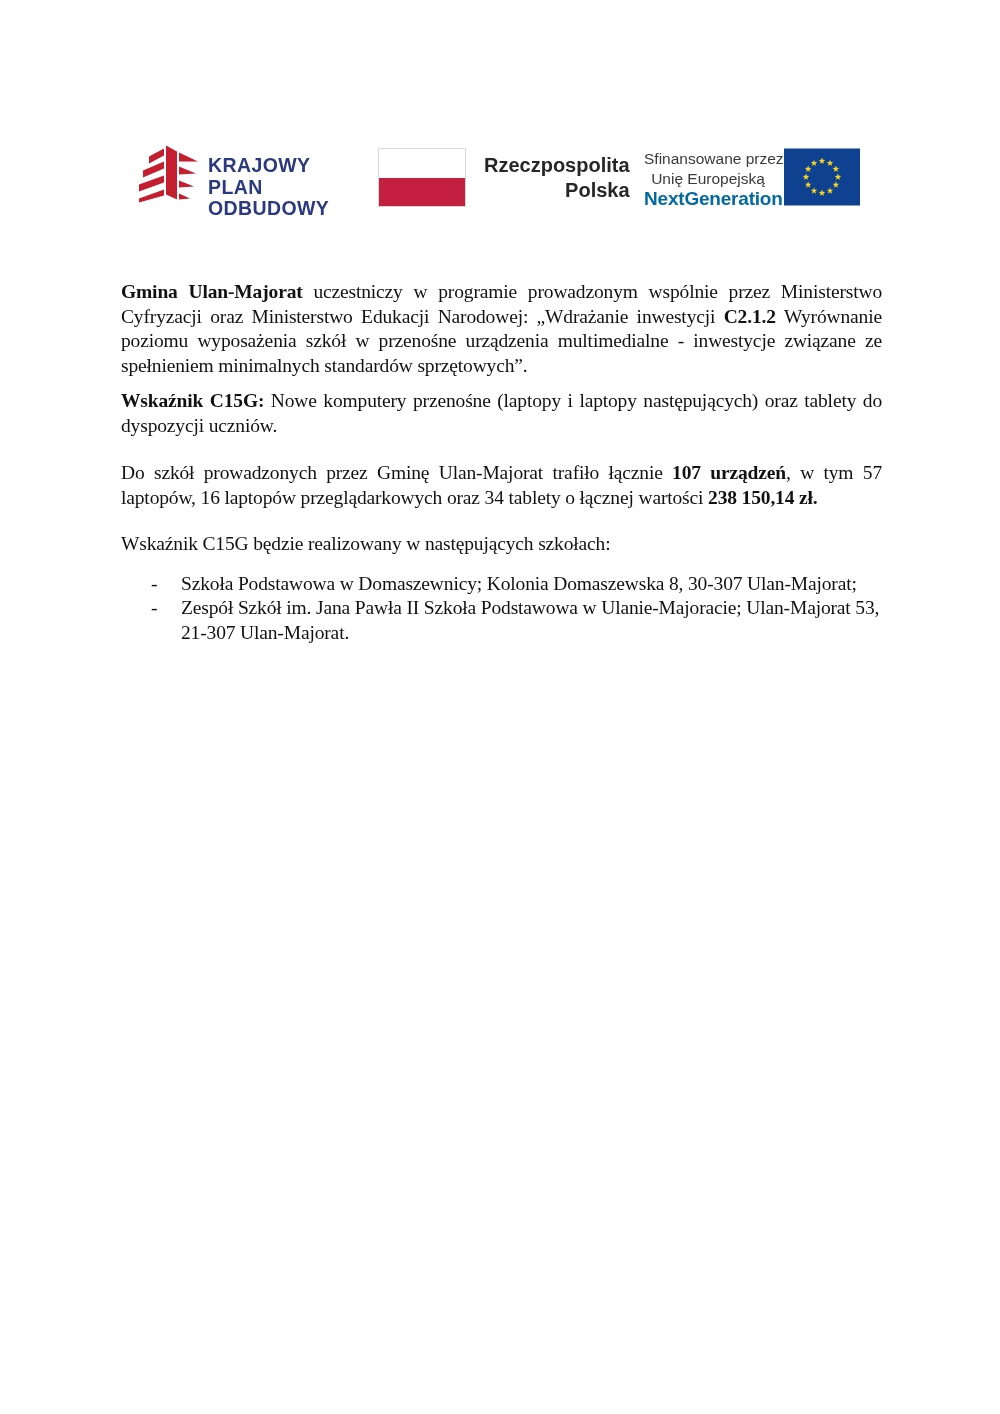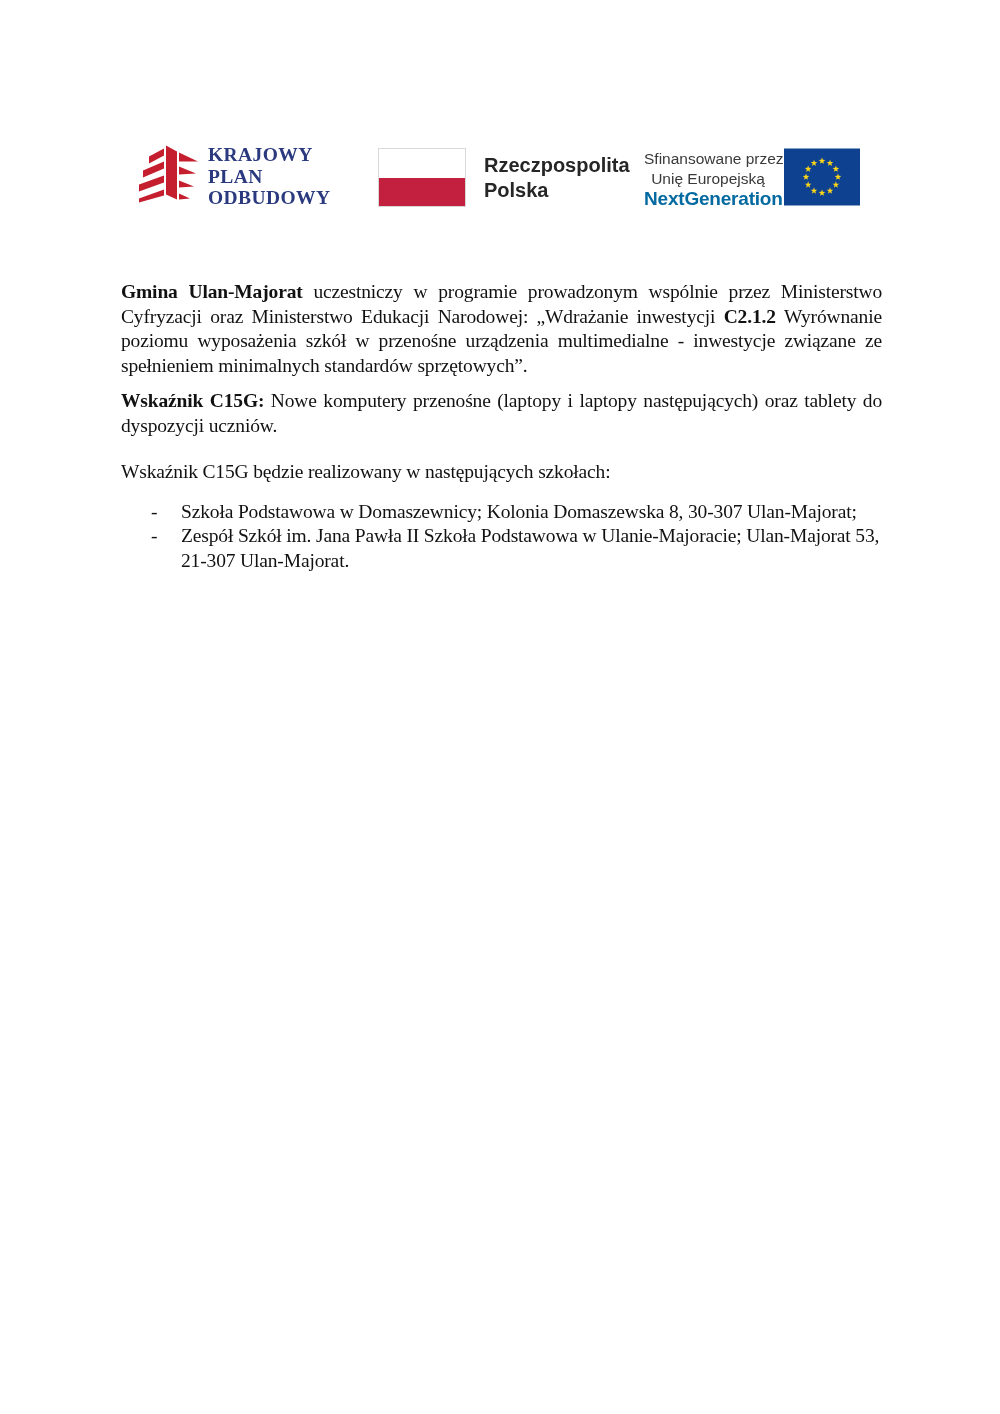--- a/index.html
+++ b/index.html
@@ -11,27 +11,27 @@
     overflow:hidden;
     font-family:"Liberation Serif","DejaVu Serif",serif;
   }
 
   
   .logos{position:absolute;left:0;top:0;width:100%;height:240px;}
 
   .kpo{position:absolute;left:137px;top:142px;display:flex;}
   .kpo-mark{width:62px;height:61px;flex:0 0 auto;}
   .kpo-text{
-    margin-left:9px;margin-top:2px;
-    font-family:Liberation Serif, serif;
+    margin-left:9px;margin-top:13px;
+    font-family:Liberation Sans, sans-serif;
     font-weight:bold;font-size:19.5px;line-height:21.5px;
     letter-spacing:0.4px;color:#2B3A7E;white-space:nowrap;
   }
 
-  .pl{position:absolute;left:378px;top:148px;display:flex;}
+  .pl{position:absolute;left:378px;top:148px;display:flex;text-align:right;}
   .pl-flag{width:88px;height:59px;box-sizing:border-box;border:1px solid #D8D8D8;}
   .pl-flag .white{height:50%;background:#FFFFFF;}
   .pl-flag .red{height:50%;background:#C2203E;}
   .pl-text{
     margin-left:18px;margin-top:5px;
     font-family:"Liberation Sans","DejaVu Sans",sans-serif;
     font-weight:bold;font-size:20px;line-height:25px;
     color:#262626;white-space:nowrap;
   }
 
@@ -126,20 +126,21 @@
       </svg>
     </div>
   </header>
 
   <main class="content">
 
     <p class="p1"><strong>Gmina Ulan-Majorat</strong><span> uczestniczy w programie prowadzonym wspólnie przez Ministerstwo Cyfryzacji oraz Ministerstwo Edukacji Narodowej: „Wdrażanie inwestycji </span><strong>C2.1.2</strong><span> Wyrównanie poziomu wyposażenia szkół w przenośne urządzenia multimedialne - inwestycje związane ze spełnieniem minimalnych standardów sprzętowych”.</span></p>
 
     <p class="p2"><strong>Wskaźnik C15G:</strong><span> Nowe komputery przenośne (laptopy i laptopy następujących) oraz tablety do dyspozycji uczniów.</span></p>
 
+    <p class="p3"><span>Do szkół prowadzonych przez Gminę Ulan-Majorat trafiło łącznie </span><strong>107 urządzeń</strong><span>, w tym 57 laptopów, 16 laptopów przeglądarkowych oraz 34 tablety o łącznej wartości </span><strong>238 150,14 zł.</strong></p>
 
     <p class="p4"><span>Wskaźnik C15G będzie realizowany w następujących szkołach:</span></p>
 
     <ul class="schools">
       <li><span class="bullet">-</span><span>Szkoła Podstawowa w Domaszewnicy; Kolonia Domaszewska 8, 30-307 Ulan-Majorat;</span></li>
       <li><span class="bullet">-</span><span>Zespół Szkół im. Jana Pawła II Szkoła Podstawowa w Ulanie-Majoracie; Ulan-Majorat 53, 21-307 Ulan-Majorat.</span></li>
     </ul>
 
   </main>
 </div>

